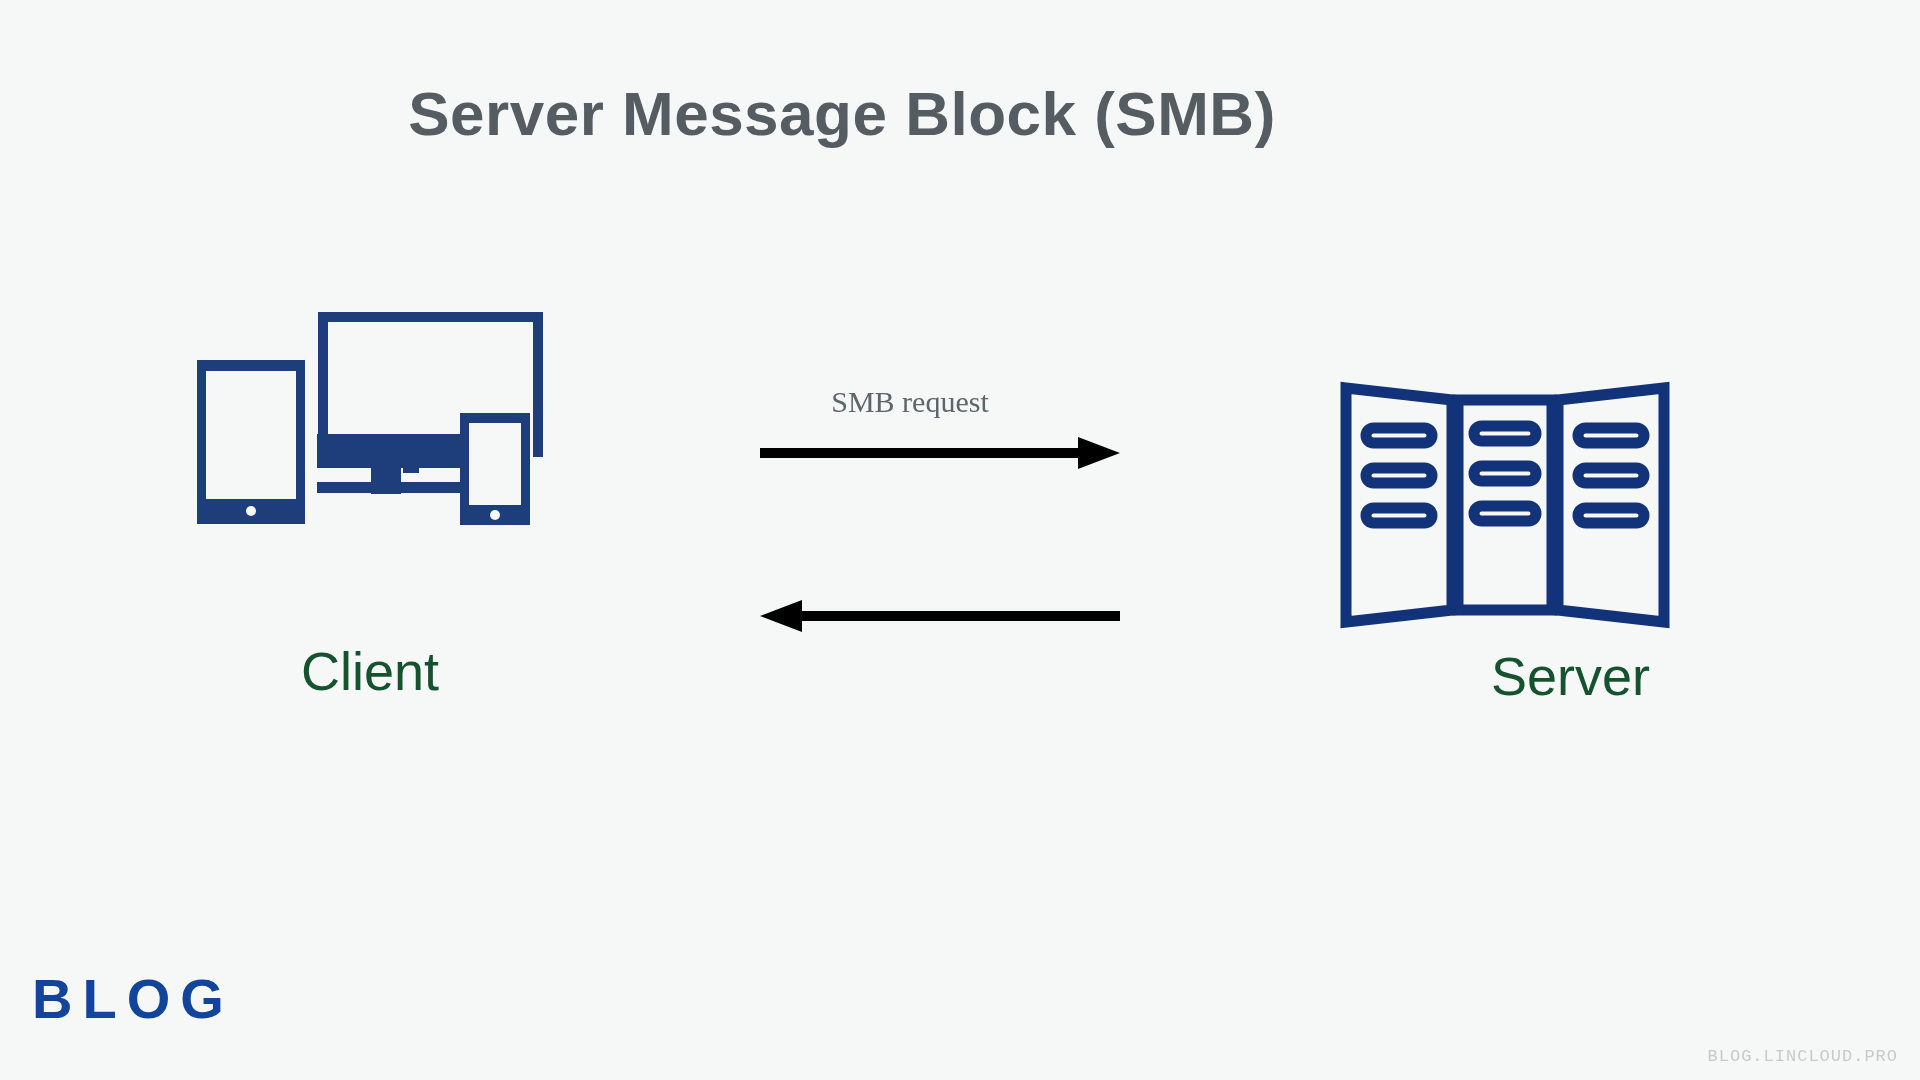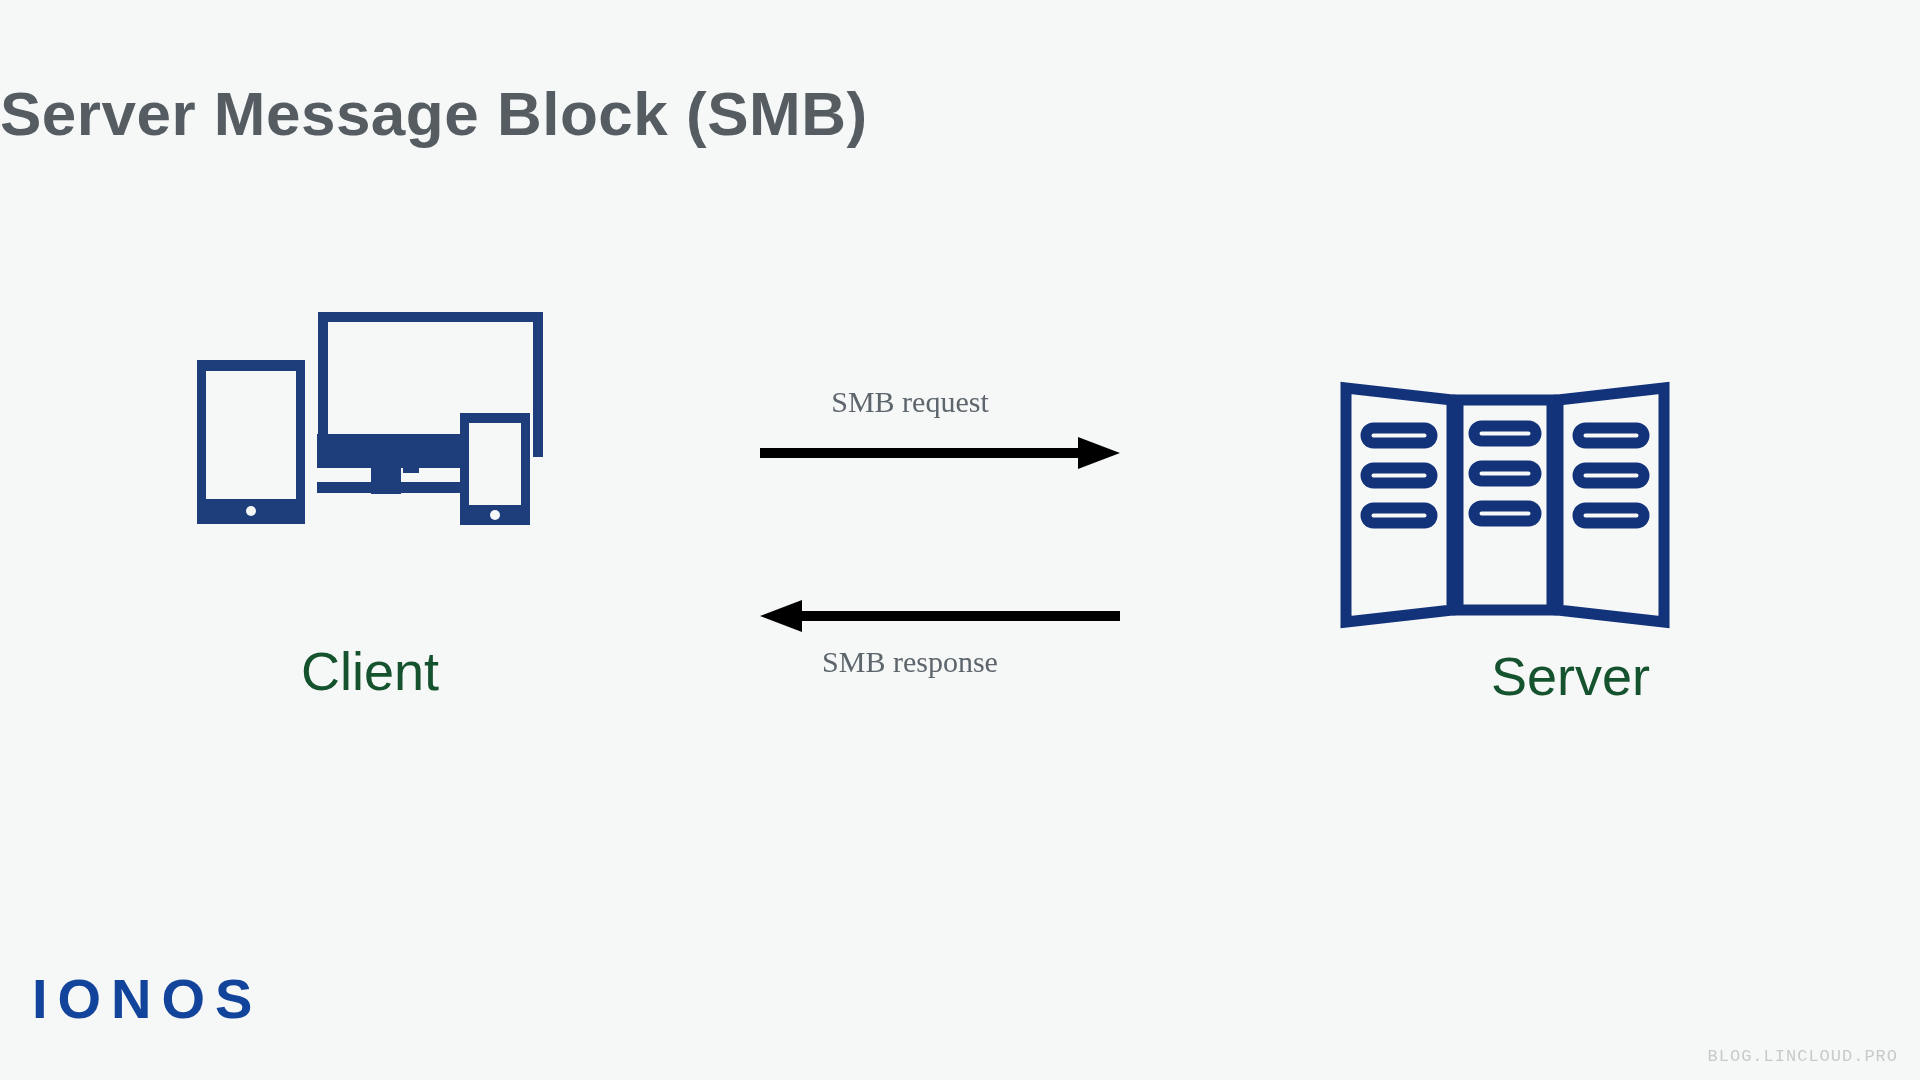--- a/index.html
+++ b/index.html
@@ -20,21 +20,21 @@
     height: 1080px;
     background: #f6f7f7;
   }
 
   
   #page-title {
     position: absolute;
     left: 0;
     top: 78px;
     width: 1684px;
-    text-align: left;
+    text-align: center;
     font-size: 62px;
     font-weight: bold;
     color: #555d63;
     letter-spacing: 0.5px;
     white-space: nowrap;
   }
 
   
   #client-illustration {
     position: absolute;
@@ -240,21 +240,20 @@
   <div id="request-caption" class="flow-caption">SMB request</div>
   <svg id="request-arrow" class="arrow-svg" width="360" height="36" viewBox="0 0 360 36">
     <rect x="0" y="13" width="322" height="10" fill="#000000"></rect>
     <polygon points="318,2 360,18 318,34" fill="#000000"></polygon>
   </svg>
 
   <svg id="response-arrow" class="arrow-svg" width="360" height="36" viewBox="0 0 360 36">
     <rect x="38" y="13" width="322" height="10" fill="#000000"></rect>
     <polygon points="42,2 0,18 42,34" fill="#000000"></polygon>
   </svg>
-  <div id="response-caption" class="flow-caption">SMB response</div>
 
   <svg id="server-illustration" viewBox="0 0 330 250" width="330" height="250">
     <g fill="none" stroke="#12337a" stroke-width="11" stroke-linejoin="miter">
 
       <path d="M6 8 L112 20 L112 230 L6 242 Z"></path>
 
       <path d="M118 20 L212 20 L212 230 L118 230 Z"></path>
 
       <path d="M218 20 L324 8 L324 242 L218 230 Z"></path>
     </g>
@@ -269,17 +268,17 @@
       <rect x="134" y="126" width="62" height="15" rx="7.5" ry="7.5"></rect>
 
       <rect x="238" y="48" width="66" height="15" rx="7.5" ry="7.5"></rect>
       <rect x="238" y="88" width="66" height="15" rx="7.5" ry="7.5"></rect>
       <rect x="238" y="128" width="66" height="15" rx="7.5" ry="7.5"></rect>
     </g>
   </svg>
 
   <div id="server-label" class="node-label">Server</div>
 
-  <div id="ionos-logo">IONOS</div>
+  <div id="ionos-logo">BLOG</div>
 
   <div id="watermark">BLOG.LINCLOUD.PRO</div>
 
 </div>
 
 </body></html>

